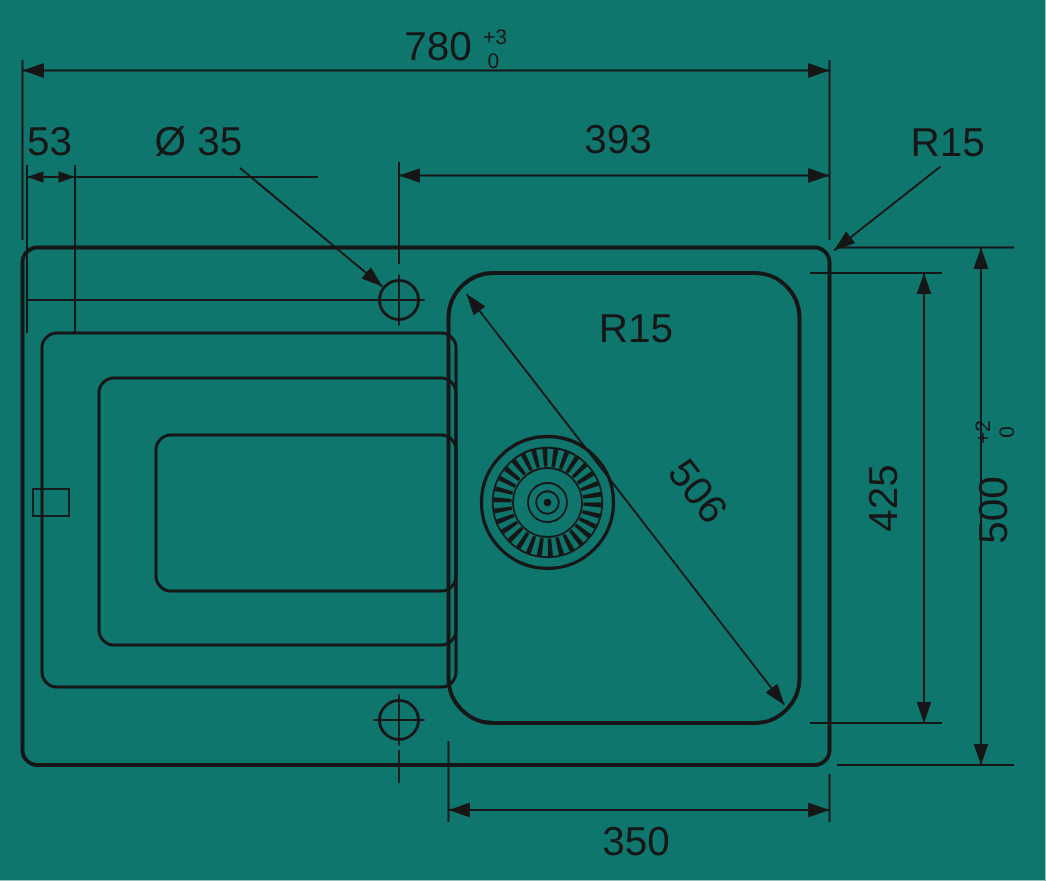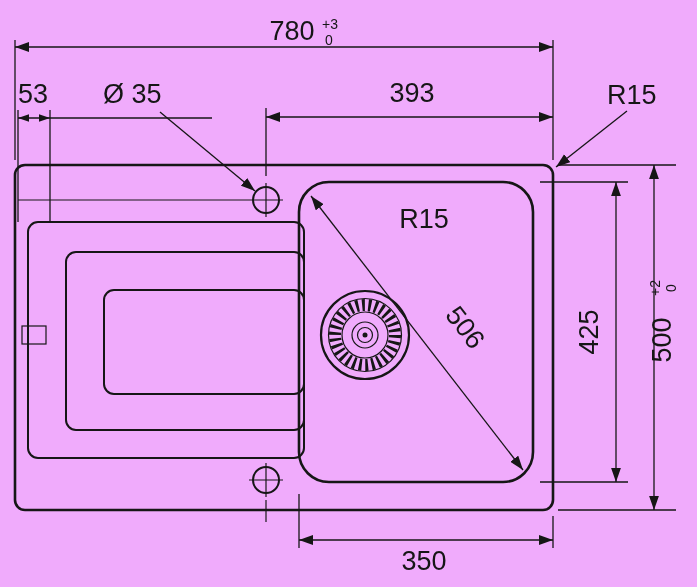--- a/index.html
+++ b/index.html
@@ -1,16 +1,16 @@
 <!DOCTYPE html>
 <html><head>
 <meta charset="utf-8">
 <style>
   html,body{margin:0;padding:0;background:#ffffff;}
-  .stage{position:relative;width:697px;height:587px;background:#f0abfc;overflow:hidden;
+  .stage{position:relative;width:697px;height:587px;background:#0f766e;overflow:hidden;
          font-family:"Liberation Sans",sans-serif;}
   svg{position:absolute;left:0;top:0;}
   text{fill:#161616;font-family:"Liberation Sans",sans-serif;}
   .dim-text{font-size:27px;}
   .tol-text{font-size:14px;}
   .outline{fill:none;stroke:#161616;stroke-width:2.6;}
   .inner{fill:none;stroke:#161616;stroke-width:2;}
   .dim{stroke:#161616;stroke-width:1.3;fill:none;}
   .thin{stroke:#161616;stroke-width:1.2;fill:none;}
   .arrowfill{fill:#161616;stroke:none;}

